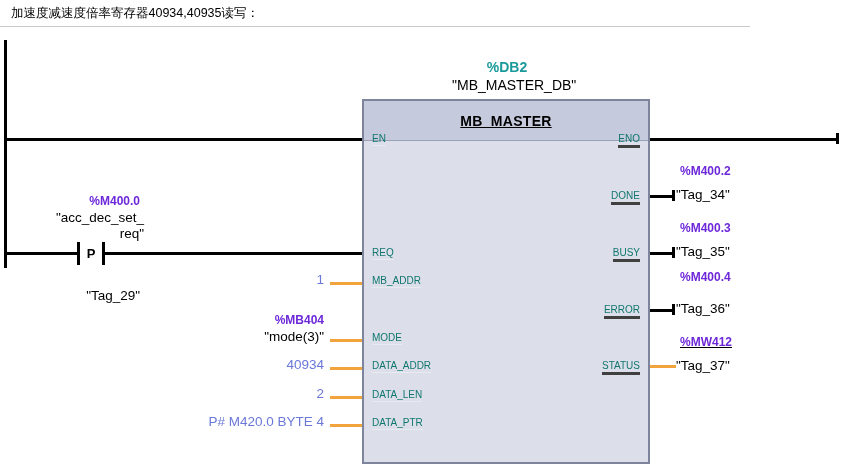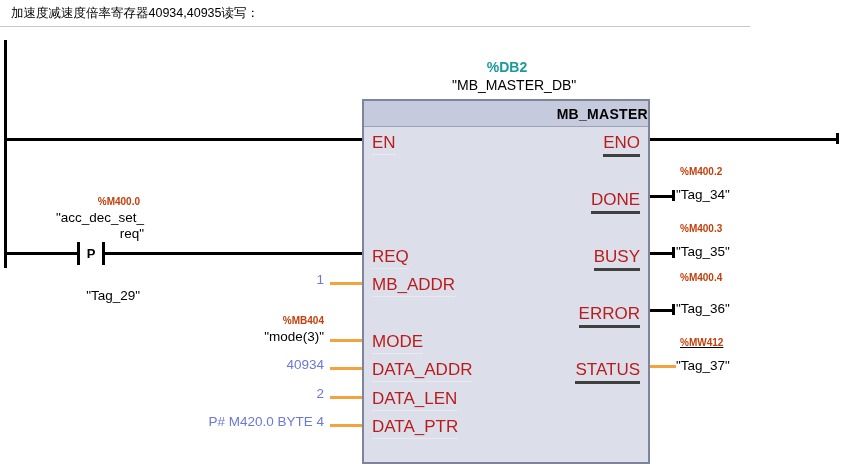--- a/index.html
+++ b/index.html
@@ -38,40 +38,40 @@
   .wire-o{position:absolute;background:#f2a33c;height:3px;}
 
   
   .fb{
     position:absolute;left:362px;top:72px;width:288px;height:365px;
     background:#dcdfea;
     border:2px solid #7d849b;
     box-sizing:border-box;
   }
   .fb-header{
-    position:absolute;left:0;top:0;width:100%;height:26px;
+    position:absolute;left:0;top:0;width:100%;height:40px;
     background:#c5cbdd;
     border-bottom:1px solid #9aa2b8;
     box-sizing:border-box;
-    display:flex;align-items:center;justify-content:flex-end;
+    display:flex;align-items:center;justify-content:center;text-decoration:underline;
   }
   .fb-title{
     font-size:14px;font-weight:bold;color:#000000;letter-spacing:0.3px;
   }
   
   .pin{
-    position:absolute;font-size:17px;color:#b91c1c;white-space:nowrap;
+    position:absolute;font-size:10px;color:#0f766e;white-space:nowrap;
     padding-bottom:1px;
   }
   .pin-in{left:8px;border-bottom:1px solid #e8eaf2;}
   .pin-out{right:8px;text-align:right;border-bottom:3px solid #404040;margin-left:27px;}
 
   
   .lbl{position:absolute;white-space:nowrap;font-size:13px;}
-  .addr{color:#c2410c;font-weight:bold;font-size:10px;}
+  .addr{color:#6d28d9;font-weight:bold;font-size:12px;}
   .tag{color:#000000;font-size:13.5px;}
   .const{color:#6a78d8;font-size:13.5px;}
   .center{text-align:right;}
   .right{text-align:right;}
 
   
   .db-wrap{
     position:absolute;left:452px;top:32px;width:110px;text-align:center;
   }
   .db-addr{color:#1a9a9a;font-weight:bold;font-size:14px;}

